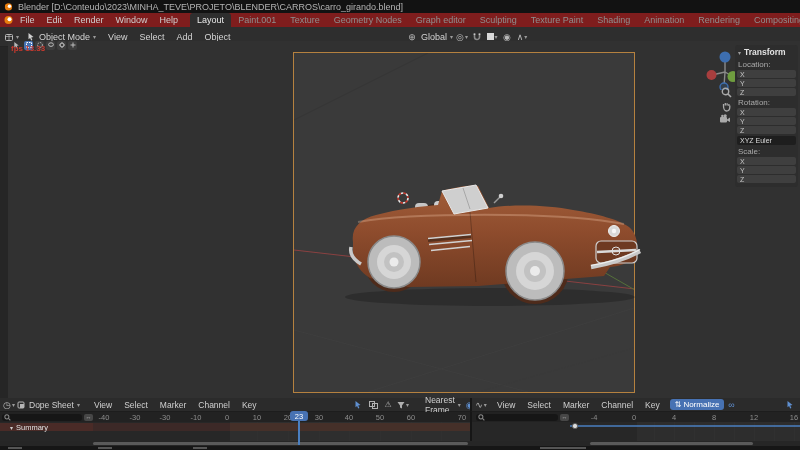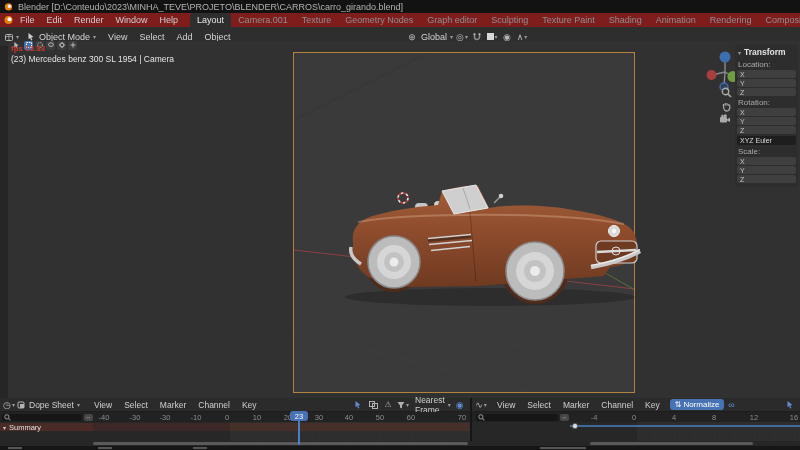--- a/index.html
+++ b/index.html
@@ -67,21 +67,21 @@
         <circle cx="6" cy="4.3" r="2" fill="#fff"></circle>
       </svg>
   </span>
   <span class="menu-item">File</span>
   <span class="menu-item">Edit</span>
   <span class="menu-item">Render</span>
   <span class="menu-item">Window</span>
   <span class="menu-item">Help</span>
   <div class="tabs">
     <span class="tab active">Layout</span>
-    <span class="tab">Camera.001</span>
+    <span class="tab">Paint.001</span>
     <span class="tab">Texture</span>
     <span class="tab">Geometry Nodes</span>
     <span class="tab">Graph editor</span>
     <span class="tab">Sculpting</span>
     <span class="tab">Texture Paint</span>
     <span class="tab">Shading</span>
     <span class="tab">Animation</span>
     <span class="tab">Rendering</span>
     <span class="tab">Compositing</span>
 
@@ -242,21 +242,20 @@
         </svg>
       </span>
     <span class="tool">
         <svg width="6" height="6" viewBox="0 0 6 6">
           <path d="M3 0.5 V5.5 M0.5 3 H5.5" stroke="#bbb" stroke-width="1"></path>
         </svg>
       </span>
   </div>
 
   <div id="fps" class="abs">fps 13.33</div>
-  <div id="camlabel" class="abs">(23) Mercedes benz 300 SL 1954 | Camera</div>
 
   <svg class="abs" style="left:698px;top:5px" width="38" height="44" viewBox="0 0 38 44">
     <path d="M19 26 L19 12 M19 26 L6 29 M19 26 L26 30 M19 26 L18 40" stroke="#8a8a8a" stroke-width="1.4"></path>
     <circle cx="19" cy="11" r="5.5" fill="#3d6eb0"></circle>
     <circle cx="5.5" cy="29" r="5" fill="#a83e3e"></circle>
     <circle cx="27" cy="30.5" r="5.5" fill="#6f9d3f"></circle>
     <circle cx="18" cy="41" r="4" fill="#33404f" stroke="#3d6eb0" stroke-width="1.4"></circle>
   </svg>
   <span class="abs ibtn" style="left:712px;top:45px">
     <svg width="11" height="11" viewBox="0 0 11 11">
@@ -351,21 +350,21 @@
             <rect x="3.5" y="2.5" width="5" height="5" fill="none" stroke="#b0b0b0"></rect>
           </svg>
         </span>
       <span class="ibtn" style="font-size:8px;color:#b0b0b0">⚠</span>
       <span class="ibtn">
           <svg width="8" height="8" viewBox="0 0 8 8">
             <path d="M0.5 1 H7.5 L5 4.5 V7.5 L3 6.5 V4.5 Z" fill="#b0b0b0"></path>
           </svg>
           <span class="chev">▾</span>
         </span>
-      <span class="vh-group" style="margin-left:3px">
+      <span class="vh-group" style="margin-left:13px">
         <span>Nearest Frame</span>
         <span class="chev">▾</span>
       </span>
       <span class="ibtn" style="color:#5f8fd0;font-size:9px">◉</span>
       <span class="ibtn" style="font-size:9px">∧<span class="chev">▾</span></span>
     </div>
   </div>
 
   <div class="abs tl-header" style="left:470px;width:330px;border-left:2px solid #161616">
     <span class="ibtn" style="margin-left:3px;font-size:9px">∿<span class="chev">▾</span></span>
@@ -428,21 +427,21 @@
     <div class="abs" style="left:230px;top:0;width:240px;height:19px;background:#2e2e2e"></div>
     <div class="vline" style="left:257px"></div>
       <div class="vline" style="left:288px"></div>
     <div class="vline" style="left:319px"></div>
       <div class="vline" style="left:349px"></div>
     <div class="vline" style="left:380px"></div>
       <div class="vline" style="left:411px"></div>
       <div class="vline" style="left:441px"></div>
     <div class="abs" style="left:0;top:1px;width:470px;height:8px;background:#3c2927"></div>
     <div class="abs" style="left:230px;top:1px;width:240px;height:8px;background:#453029"></div>
-    <div class="abs row" style="left:0;top:1px;width:93px;height:8px;background:#4a2b27;padding-left:3px;gap:3px">
+    <div class="abs row" style="left:0;top:1px;width:93px;height:8px;background:#4a2b27;padding-left:10px;gap:3px">
       <span style="font-size:6px;color:#ccc">▾</span>
       <span style="font-size:7.5px;color:#e0e0e0">Summary</span>
     </div>
   </div>
 
   <div class="abs chanarea" style="left:470px;width:330px;border-left:2px solid #161616">
     <div class="abs" style="left:165px;top:0;width:165px;height:19px;background:#2d2d2d"></div>
     <div class="vline" style="left:182px"></div>
       <div class="vline" style="left:202px"></div>
       <div class="vline" style="left:222px"></div>

